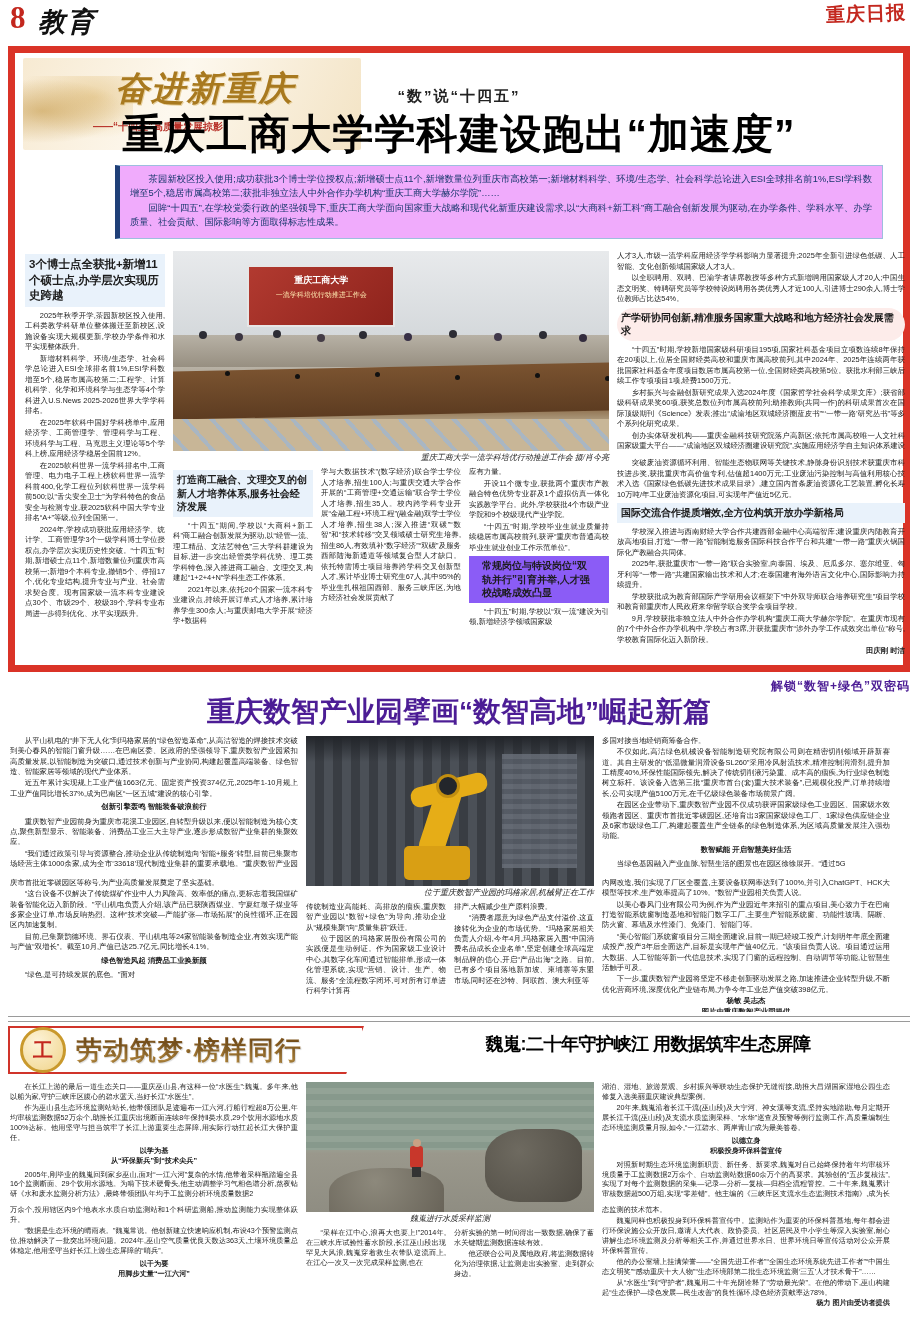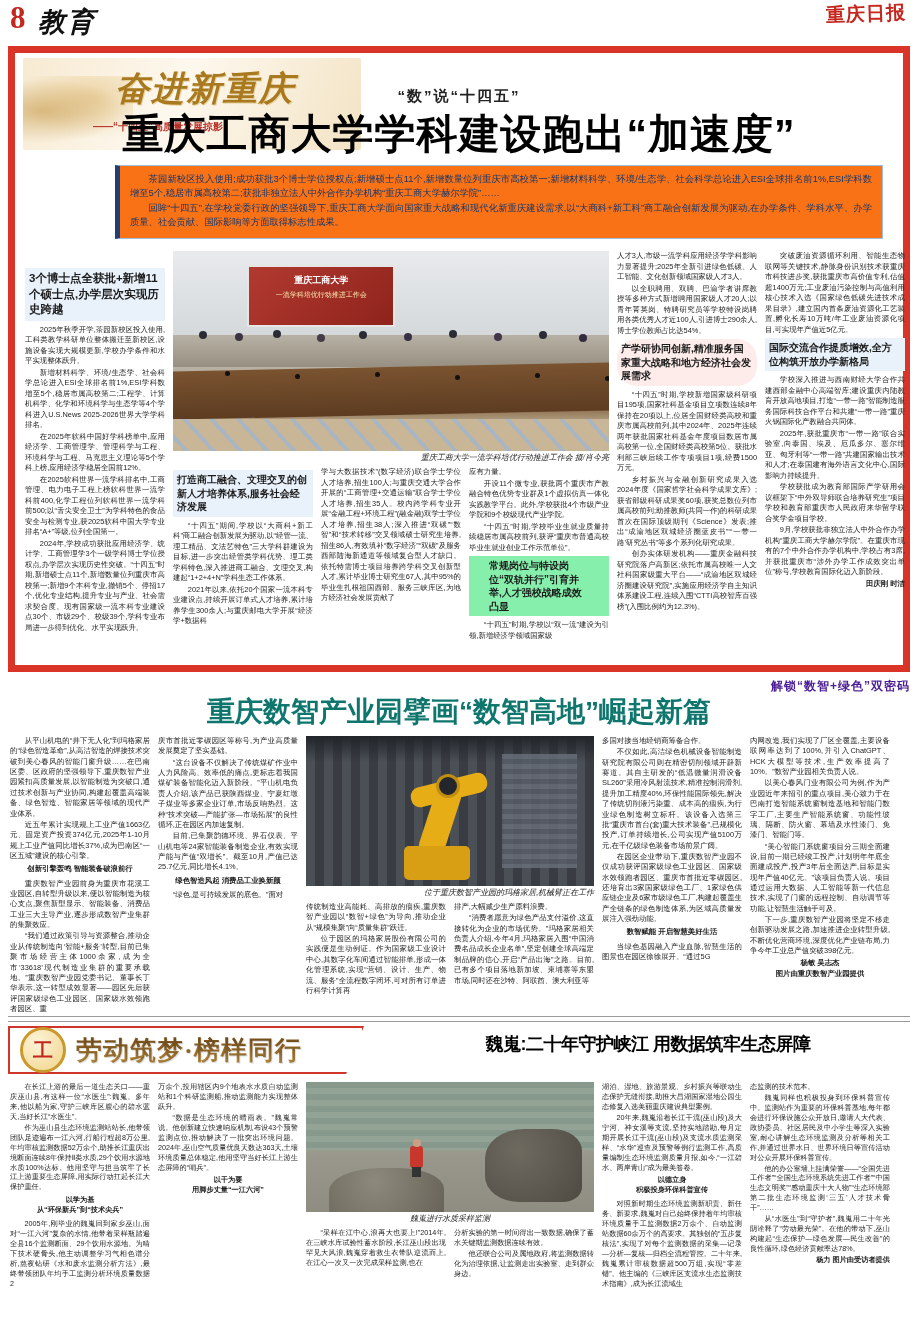--- a/index.html
+++ b/index.html
@@ -28,37 +28,37 @@
                        radial-gradient(ellipse at 70% 30%,rgba(222,183,106,.5),transparent 60%);}
   .a1banner-title{position:absolute;left:92px;top:8px;font-family:"Liberation Serif",serif;
             font-size:34px;font-weight:900;color:#a8791f;font-style:italic;
             text-shadow:1px 1px 0 #e7cf9b;letter-spacing:2px;}
   .a1banner-sub{position:absolute;left:70px;top:62px;font-size:10px;color:#b8322a;font-weight:700;}
   .a1kicker{position:absolute;left:0;right:0;top:34px;text-align:center;
             font-size:15px;font-weight:700;color:#222;letter-spacing:2px;}
   .a1head{position:absolute;left:0;right:0;top:54px;text-align:center;
           font-size:41px;font-weight:900;color:#000;letter-spacing:1px;}
   .a1intro{position:absolute;left:100px;top:112px;width:768px;height:74px;
-           background:#f97316;border:1px solid #9dbede;border-left:5px solid #1f3f77;
+           background:#f0abfc;border:1px solid #9dbede;border-left:5px solid #1f3f77;
            padding:6px 10px;box-sizing:border-box;}
   .a1intro p{margin:0;font-size:9.3px;line-height:1.55;color:#15366b;
              text-align:justify;text-indent:2em;}
   .a1cols{position:absolute;left:10px;top:198px;width:884px;height:406px;
           display:flex;gap:8px;}
   
-  .colwrap{display:flex;gap:8px;}
+  .colwrap{display:flex;gap:8px;flex-direction:column;}
   .col{flex:1 1 0;min-width:0;overflow:hidden;}
   .col p{margin:0 0 1px;font-size:7.4px;line-height:1.42;text-align:justify;
          text-indent:2em;color:#1c1c1c;}
   .col p.p-cont{text-indent:0;}
   .col p[class^="sub"]{text-indent:0;font-weight:700;font-size:10px;line-height:1.35;
          margin:3px 0 4px;text-align:left;}
   .sub-big{font-size:11.5px !important;color:#155a9e;background:#e9f2fb;padding:3px 4px;}
   .sub-blue{color:#155a9e;background:#e9f2fb;padding:3px 4px;}
-  .sub-teal{color:#0c8178;background:#86efac;padding:3px 20px;}
+  .sub-teal{color:#0c8178;background:#8b5cf6;padding:3px 13px;}
   .sub-red{color:#bf3a2b;background:#fdecea;padding:3px 4px;border-radius:20px;}
   .sub-gold{color:#a9781c;text-align:center !important;}
   .sub-green{color:#2f8f4e;text-align:center !important;}
   .sub-orange{color:#cf7a1d;text-align:center !important;}
   .sub-center{color:#111;text-align:center !important;white-space:pre-line;}
   .col p.byline{text-align:right;text-indent:0;font-weight:700;}
   .col p.byline-c{text-align:center;text-indent:0;font-weight:700;}
   
   .photo{position:relative;overflow:hidden;background:#b9b2a6;}
   .ph-caption{font-family:"Liberation Serif",serif;font-style:italic;font-size:8px;
@@ -106,21 +106,21 @@
   .ph3 .rock2{position:absolute;left:8%;bottom:-6%;width:40%;height:40%;border-radius:45% 40% 10% 20%;
               background:radial-gradient(circle at 40% 25%,#8d897c,#676257);}
   .ph3 .fig{position:absolute;left:36%;bottom:34%;width:13px;height:22px;background:#c8372b;border-radius:3px;}
   .ph3 .fig:before{content:"";position:absolute;left:3px;top:-7px;width:8px;height:8px;border-radius:50%;background:#caa184;}
   .ph3 .fig:after{content:"";position:absolute;left:2px;bottom:-9px;width:9px;height:10px;background:#333;}
   
   .art2{position:absolute;left:8px;top:676px;width:902px;height:338px;}
   .a2kicker{position:absolute;left:0;right:0;top:2px;text-align:right;font-size:12px;
             font-weight:700;color:#4c1d95;letter-spacing:1px;}
   .a2head{position:absolute;left:0;right:0;top:17px;text-align:center;font-size:28px;
-          font-weight:900;color:#0f766e;}
+          font-weight:900;color:#4c1d95;}
   .a2cols{position:absolute;left:2px;top:60px;width:884px;height:276px;display:flex;gap:8px;}
   .art2 .col p{font-size:7.4px;line-height:1.4;}
   
   .divider{position:absolute;left:8px;top:1016px;width:902px;height:4px;
            border-top:1px solid #9a9a9a;border-bottom:1px solid #9a9a9a;}
   
   .art3{position:absolute;left:8px;top:1024px;width:902px;height:296px;}
   .badge{position:absolute;left:0;top:2px;width:356px;height:48px;background:#fff;
          border:2px solid #d0342a;clip-path:polygon(0 0,100% 0,95% 100%,0 100%);
          display:flex;align-items:center;gap:10px;padding-left:10px;box-sizing:border-box;}
@@ -130,21 +130,21 @@
               font-size:20px;font-weight:900;color:#c3271e;font-family:"Liberation Serif",serif;}
   .badge-text{font-size:26px;font-weight:900;font-family:"Liberation Serif",serif;
               color:#8a5a1e;background:linear-gradient(#6f4512,#c89b4a);
               -webkit-background-clip:text;background-clip:text;-webkit-text-fill-color:transparent;
               letter-spacing:1px;text-shadow:1px 1px 1px rgba(0,0,0,.15);}
   .a3head{position:absolute;left:378px;right:0;top:8px;text-align:center;font-size:18px;
           font-weight:900;color:#000;letter-spacing:-0.5px;}
   .a3cols{position:absolute;left:2px;top:58px;width:884px;height:238px;display:flex;gap:8px;}
   .art3 .col p{font-size:7.2px;line-height:1.38;}
   
-  .w140{flex:0 0 140px;margin-top:14px;}
+  .w140{flex:0 0 140px;}
   .w288{flex:0 0 288px;}
   .w436{flex:0 0 436px;}
   .midstack{display:flex;flex-direction:column;}
   .midstack .subcols{display:flex;gap:8px;flex:1;overflow:hidden;margin-top:2px;}
 </style>
 </head>
 <body>
 
 <div class="pghead">
   <div class="pgnum">8</div>
@@ -206,21 +206,21 @@
             <p class="p">开设11个微专业,获批两个重庆市产教融合特色优势专业群及1个虚拟仿真一体化实践教学平台。此外,学校获批4个市级产业学院和9个校级现代产业学院。</p>
             <p class="p">“十四五”时期,学校毕业生就业质量持续稳居市属高校前列,获评“重庆市普通高校毕业生就业创业工作示范单位”。</p>
             <p class="sub-teal">常规岗位与特设岗位“双轨并行”引育并举,人才强校战略成效凸显</p>
             <p class="p">“十四五”时期,学校以“双一流”建设为引领,新增经济学领域国家级</p>
           </div>
         </div>
     </div>
     <div class="colwrap w288">
         <div class="col">
           <p class="p p-cont">人才3人,市级一流学科应用经济学学科影响力显著提升;2025年全新引进绿色低碳、人工智能、文化创新领域国家级人才3人。</p>
-          <p class="p">以全职聘用、双聘、巴渝学者讲席教授等多种方式新增聘用国家级人才20人;以青年菁英岗、特聘研究员等学校特设岗聘用各类优秀人才近100人,引进博士290余人,博士学位教师占比达54%。</p>
+          <p class="p">以全职聘用、双聘、巴渝学者讲席教授等多种方式新增聘用国家级人才20人;中国生态文明奖、特聘研究员等学校特设岗聘用各类优秀人才近100人,引进博士290余人,博士学位教师占比达54%。</p>
           <p class="sub-red">产学研协同创新,精准服务国家重大战略和地方经济社会发展需求</p>
           <p class="p">“十四五”时期,学校新增国家级科研项目195项,国家社科基金项目立项数连续8年保持在20项以上,位居全国财经类高校和重庆市属高校前列,其中2024年、2025年连续两年获批国家社科基金年度项目数居市属高校第一位,全国财经类高校第5位。获批水利部三峡后续工作专项项目1项,经费1500万元。</p>
           <p class="p">乡村振兴与金融创新研究成果入选2024年度《国家哲学社会科学成果文库》;获省部级科研成果奖60项,获奖总数位列市属高校前列;助推教师(共同一作)的科研成果首次在国际顶级期刊《Science》发表;推出“成渝地区双城经济圈蓝皮书”“‘一带一路’研究丛书”等多个系列化研究成果。</p>
           <p class="p">创办实体研发机构——重庆金融科技研究院落户高新区;依托市属高校唯一人文社科国家级重大平台——“成渝地区双城经济圈建设研究院”,实施应用经济学自主知识体系建设工程,连续入围“CTTI高校智库百强榜”(入围比例约为12.3%)。</p>
         </div>
         <div class="col">
           <p class="p">突破废油资源循环利用、智能生态物联网等关键技术,静脉身份识别技术获重庆市科技进步奖,获批重庆市高价值专利,估值超1400万元;工业废油污染控制与高值利用核心技术入选《国家绿色低碳先进技术成果目录》,建立国内首条废油资源化工艺装置,孵化长寿10万吨/年工业废油资源化项目,可实现年产值近5亿元。</p>
           <p class="sub-blue">国际交流合作提质增效,全方位构筑开放办学新格局</p>
           <p class="p">学校深入推进与西南财经大学合作共建西部金融中心高端智库;建设重庆内陆教育开放高地项目,打造“一带一路”智能制造服务国际科技合作平台和共建“一带一路”重庆火锅国际化产教融合共同体。</p>
           <p class="p">2025年,获批重庆市“一带一路”联合实验室,向泰国、埃及、厄瓜多尔、塞尔维亚、匈牙利等“一带一路”共建国家输出技术和人才;在泰国建有海外语言文化中心,国际影响力持续提升。</p>

